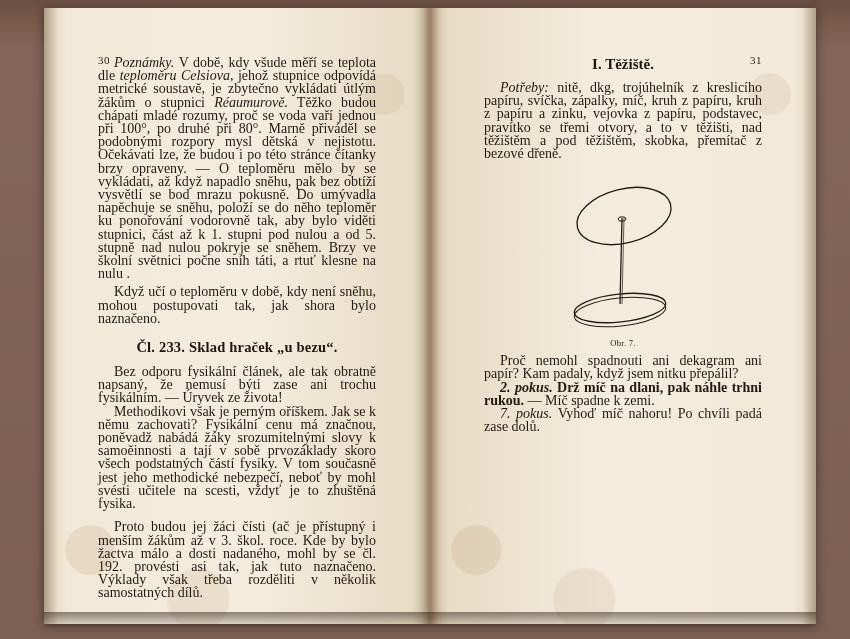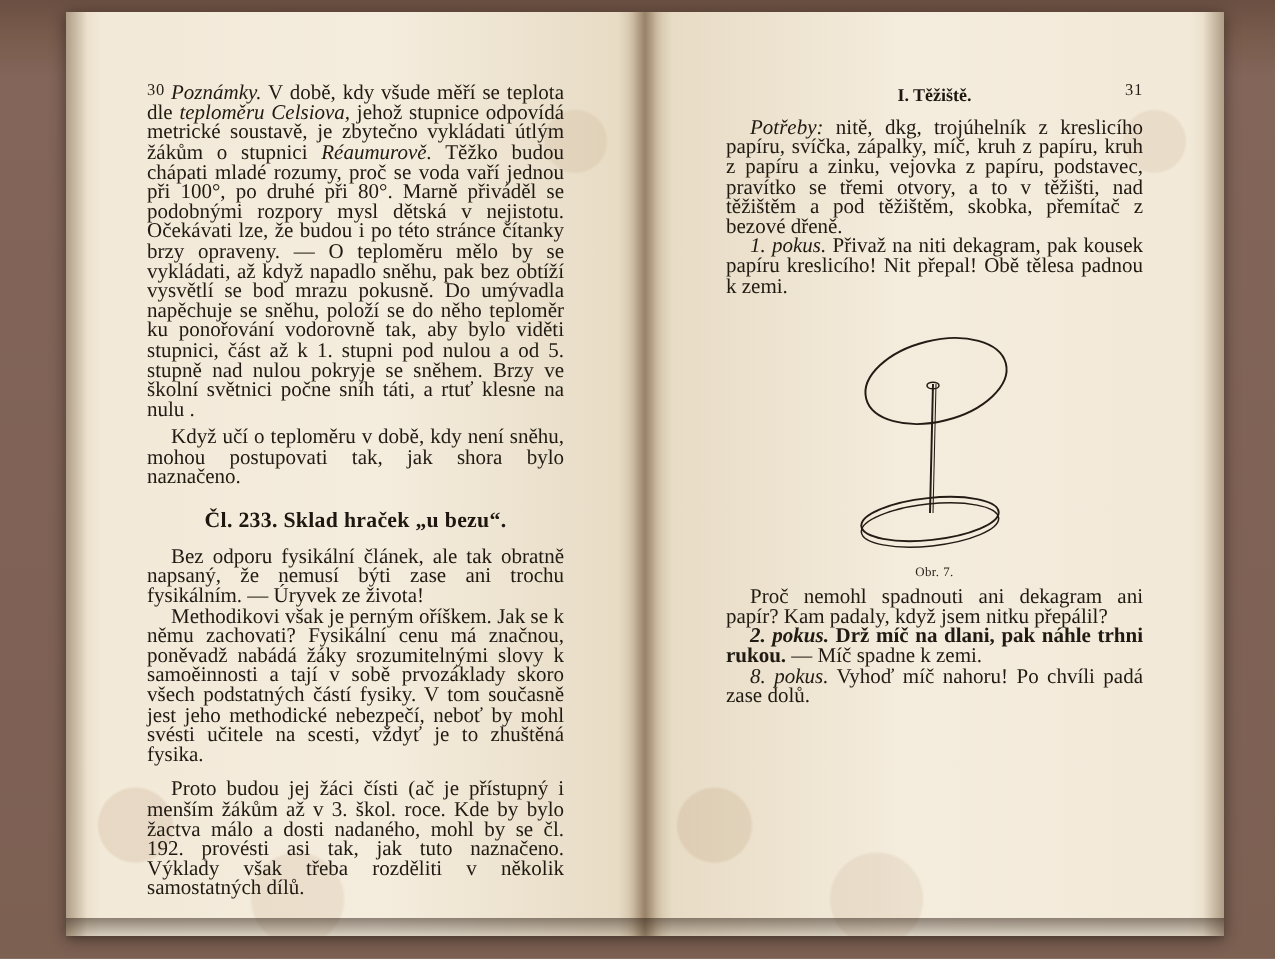--- a/index.html
+++ b/index.html
@@ -108,21 +108,21 @@
   .bd { font-weight: bold; }
 
   h2.section {
     font-size: 14.5px;
     font-weight: bold;
     text-align: center;
     margin: 14px 0 9px 0;
     letter-spacing: 0.2px;
   }
   h3.subsection {
-    font-size: 12px;
+    font-size: 15px;
     font-weight: bold;
     text-align: center;
     margin: 0 0 8px 0;
   }
   .gap-sm { height: 5px; }
 
   .figure {
     margin: 18px 0 6px 0;
     text-align: center;
   }
@@ -177,41 +177,40 @@
       <div class="edge-shadow-l"></div>
     </div>
 
     <div class="page page-right">
       <div class="foxing"></div>
       <div class="folio folio-right">31</div>
       <div class="content">
         <h3 class="subsection">I. Těžiště.</h3>
 
         <p><span class="it">Potřeby:</span> nitě, dkg, trojúhelník z kreslicího papíru, svíčka, zápalky, míč, kruh z papíru, kruh z papíru a zinku, vejovka z papíru, podstavec, pravítko se třemi otvory, a to v těžišti, nad těžištěm a pod těžištěm, skobka, přemítač z bezové dřeně.</p>
-        <p><span class="it">1. pokus.</span> Přivaž na niti dekagram, pak kousek papíru kreslicího! Nit přepal! Obě tělesa padnou k zemi.</p>
 
         <div class="figure">
           <svg width="190" height="160" viewBox="0 0 190 160">
 
             <ellipse cx="96" cy="38" rx="48" ry="27" fill="none" stroke="#241c14" stroke-width="1.3" transform="rotate(-14 96 38)"></ellipse>
 
             <line x1="94" y1="40" x2="92" y2="126" stroke="#241c14" stroke-width="1.3"></line>
             <line x1="96" y1="40" x2="94" y2="126" stroke="#241c14" stroke-width="0.7"></line>
 
             <ellipse cx="92" cy="130" rx="46" ry="14" fill="none" stroke="#241c14" stroke-width="1.3" transform="rotate(-6 92 130)"></ellipse>
             <ellipse cx="92" cy="134" rx="46" ry="14" fill="none" stroke="#241c14" stroke-width="1" transform="rotate(-6 92 134)"></ellipse>
 
             <ellipse cx="94" cy="41" rx="4" ry="2.2" fill="none" stroke="#241c14" stroke-width="1"></ellipse>
           </svg>
           <div class="figcaption">Obr. 7.</div>
         </div>
 
         <p>Proč nemohl spadnouti ani dekagram ani papír? Kam padaly, když jsem nitku přepálil?</p>
         <p><span class="bd it">2. pokus.</span> <span class="bd">Drž míč na dlani, pak náhle trhni rukou.</span> — Míč spadne k zemi.</p>
-        <p><span class="it">8. pokus.</span> Vyhoď míč nahoru! Po chvíli padá zase dolů.</p>
+        <p><span class="it">7. pokus.</span> Vyhoď míč nahoru! Po chvíli padá zase dolů.</p>
       </div>
       <div class="edge-shadow-r"></div>
     </div>
 
     <div class="gutter"></div>
   </div>
 
   <div class="book-shadow-bottom"></div>
 </div>
 

